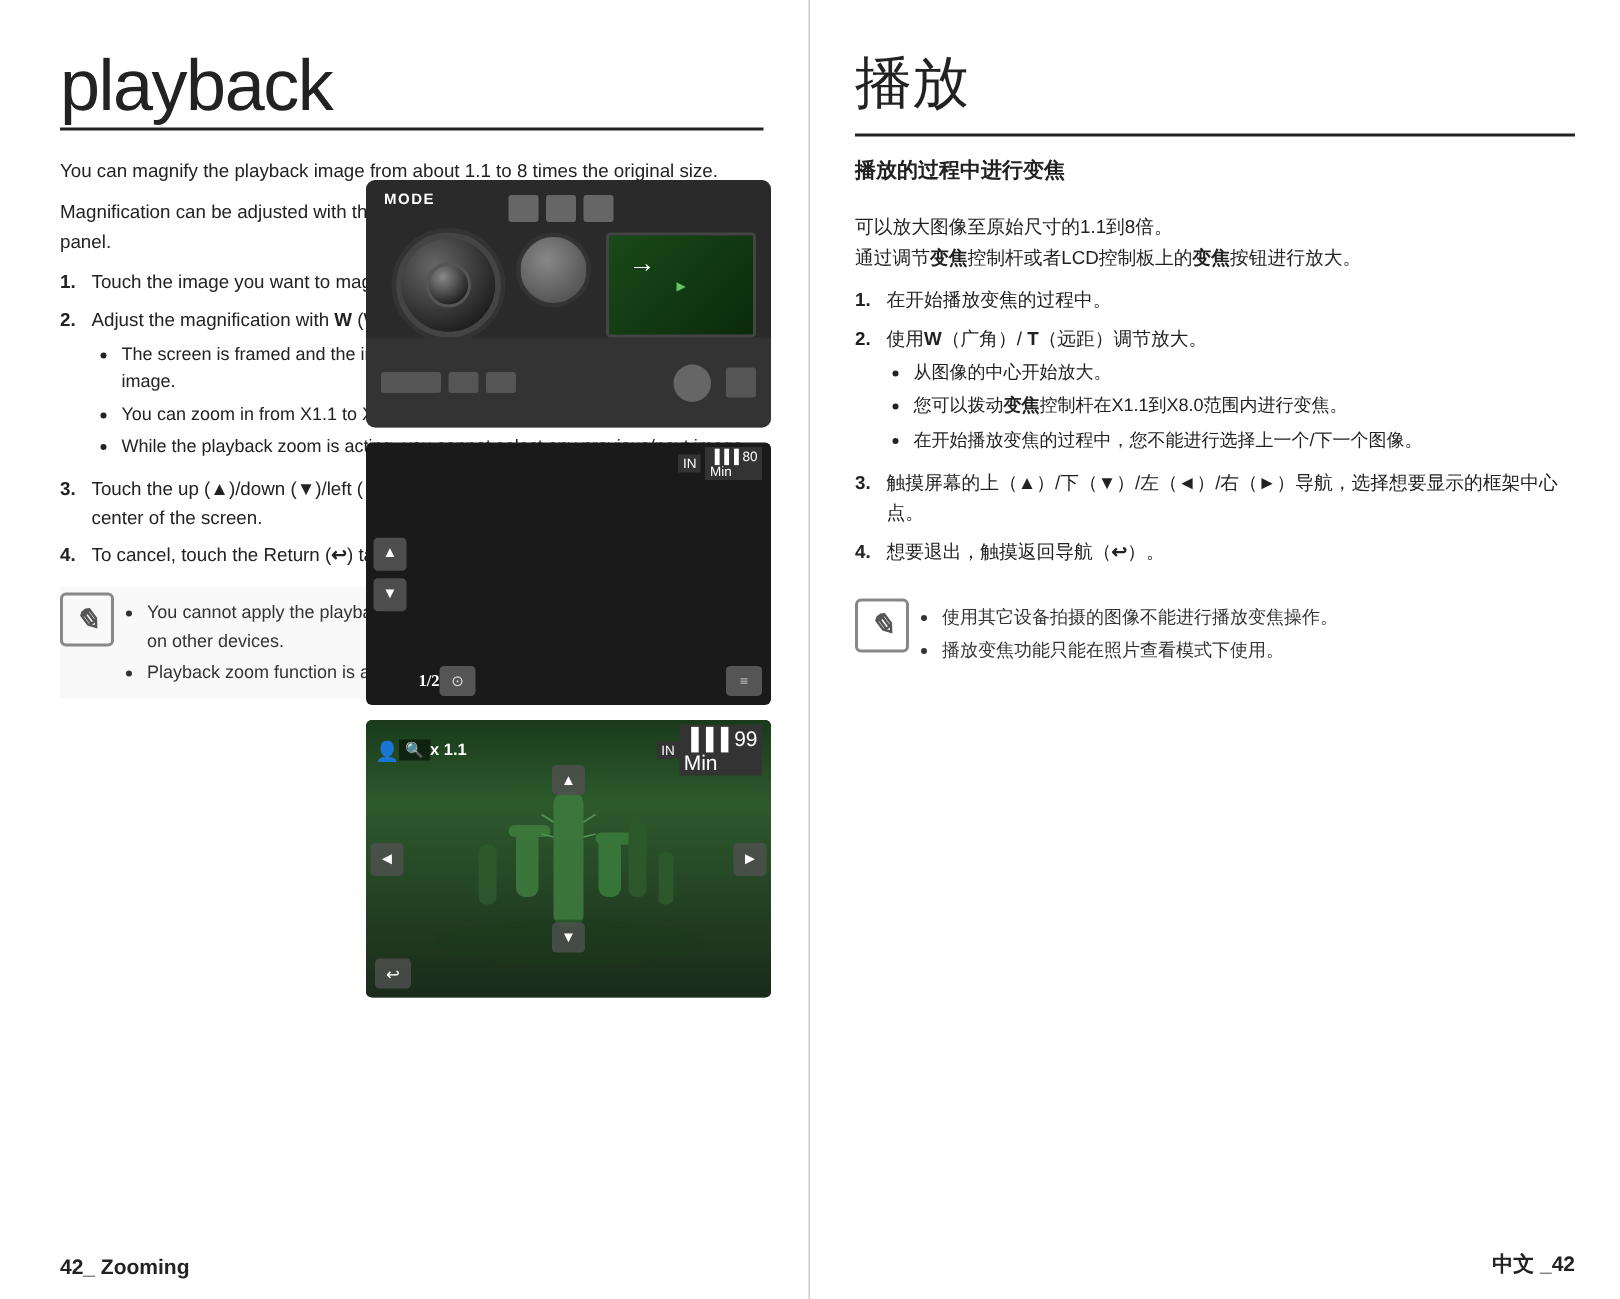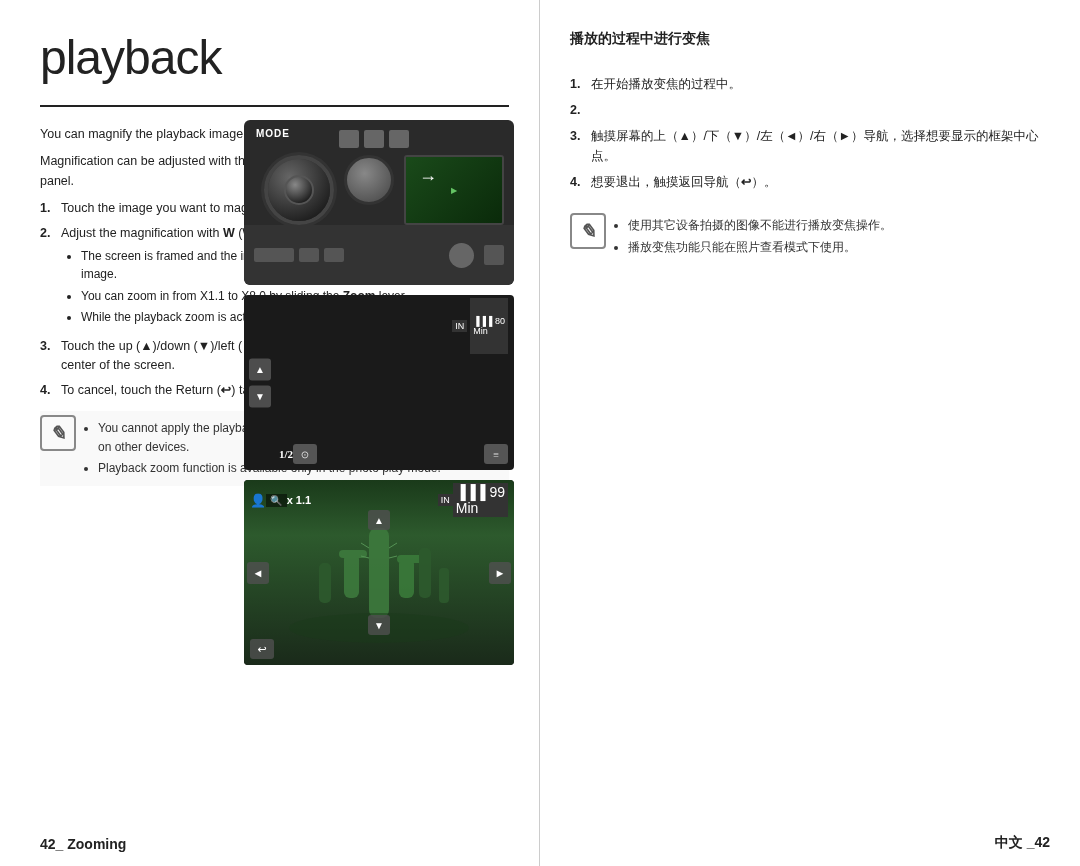--- a/index.html
+++ b/index.html
@@ -26,21 +26,21 @@
       padding: 30px 30px 20px 40px;
       border-right: 1px solid #ccc;
       position: relative;
     }
 
     .left-title {
       font-size: 48px;
       font-weight: 300;
       letter-spacing: -1px;
       border-bottom: 2px solid #222;
-      padding-bottom: 20px;
+      padding-bottom: 0;
       margin-bottom: 18px;
       font-family: Arial, sans-serif;
     }
 
     .section-heading {
       font-size: 15px;
       font-weight: bold;
       margin-bottom: 10px;
     }
 
@@ -573,21 +573,21 @@
           </div>
         </div>
 
         <div style="position:absolute;top:45px;left:175px;color:#fff;font-size:18px;font-weight:bold;">→</div>
       </div>
 
       <div class="thumb-grid">
         <div class="thumb-top-bar">
           <div style="display:flex;gap:3px;align-items:center;margin-left:auto;">
             <div style="color:#fff;font-size:9px;background:#333;padding:1px 3px;">IN</div>
-            <div style="color:#fff;font-size:9px;background:#333;padding:18px 3px;">▐▐▐ 80<br>Min</div>
+            <div style="color:#fff;font-size:9px;background:#333;padding:1px 3px;">▐▐▐ 80<br>Min</div>
           </div>
         </div>
         <div style="display:flex;">
           <div class="thumb-nav">
             <div class="thumb-nav-btn">▲</div>
             <div class="thumb-nav-btn">▼</div>
           </div>
           <div class="thumb-grid-inner">
             <div class="thumb-cell thumb-bird"></div>
             <div class="thumb-cell thumb-flowers"></div>
@@ -649,33 +649,46 @@
         </div>
         <div class="zoom-return-btn">↩</div>
       </div>
     </div>
 
     <div class="page-number-left">42_ Zooming</div>
   </div>
 
   <div class="right-col">
 
+    <h1 class="right-title">播放</h1>
 
     <h2 class="right-section-heading">播放的过程中进行变焦</h2>
 
     <div style="display:flex; gap:10px;">
       <div style="flex:1;">
+        <p class="right-text">
+          可以放大图像至原始尺寸的1.1到8倍。<br>
+          通过调节<b>变焦</b>控制杆或者LCD控制板上的<b>变焦</b>按钮进行放大。
+        </p>
 
         <ol class="right-steps-list">
           <li>
             <span class="step-num">1.</span>
             <span>在开始播放变焦的过程中。</span>
           </li>
           <li>
             <span class="step-num">2.</span>
+            <div>
+              使用<b>W</b>（广角）/ <b>T</b>（远距）调节放大。
+              <ul class="right-sub-list">
+                <li>从图像的中心开始放大。</li>
+                <li>您可以拨动<b>变焦</b>控制杆在X1.1到X8.0范围内进行变焦。</li>
+                <li>在开始播放变焦的过程中，您不能进行选择上一个/下一个图像。</li>
+              </ul>
+            </div>
           </li>
           <li>
             <span class="step-num">3.</span>
             <span>触摸屏幕的上（<b>▲</b>）/下（<b>▼</b>）/左（<b>◄</b>）/右（<b>►</b>）导航，选择想要显示的框架中心点。</span>
           </li>
           <li>
             <span class="step-num">4.</span>
             <span>想要退出，触摸返回导航（<b>↩</b>）。</span>
           </li>
         </ol>

